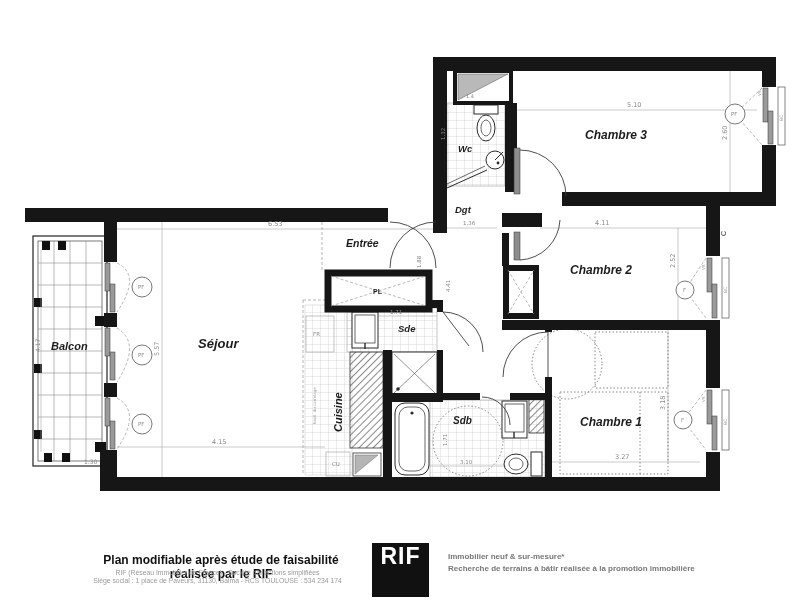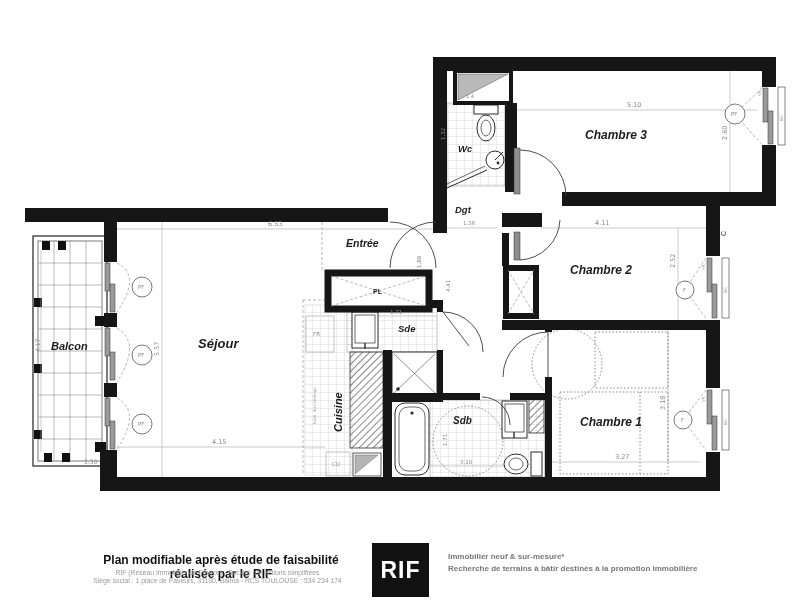--- a/index.html
+++ b/index.html
@@ -15,21 +15,21 @@
   .dashline{stroke:#9a9a9a;stroke-width:0.7;stroke-dasharray:3 2;fill:none;}
   .dotline{stroke:#6a6a6a;stroke-width:0.8;stroke-dasharray:1.5 2;fill:none;}
   .fixture{fill:#ffffff;stroke:#2a2a2a;stroke-width:1;}
   .fixture-thin{fill:none;stroke:#2a2a2a;stroke-width:0.7;}
   .wincircle{fill:#ffffff;stroke:#555;stroke-width:0.8;}
   .footer-title{position:absolute;left:86px;top:553px;width:270px;text-align:center;
     font-size:12px;font-weight:bold;color:#111;}
   .footer-small{position:absolute;left:75px;top:569px;width:285px;text-align:center;
     font-size:6.8px;color:#9a9a9a;line-height:1.25;}
   .riflogo{position:absolute;left:372px;top:543px;width:57px;height:54px;background:#111;
-    color:#fff;display:flex;align-items:center;justify-content:center;
+    color:#fff;display:flex;align-items:flex-start;justify-content:center;
     font-weight:bold;font-size:23px;letter-spacing:1px;}
   .footer-right{position:absolute;left:448px;top:551px;width:330px;
     font-size:8px;color:#777;line-height:1.5;font-weight:bold;}
 </style>
 </head>
 <body>
 
 <div class="page">
 <svg width="800" height="600" viewBox="0 0 800 600">
   <defs>
@@ -309,15 +309,15 @@
 <div class="footer-title">Plan modifiable après étude de faisabilité réalisée par le RIF</div>
 <div class="footer-small">
   <div>RIF (Réseau Immobilier de France) - Société par actions simplifiées</div>
   <div>Siège social : 1 place de Paveurs, 31130, Balma - RCS TOULOUSE : 534 234 174</div>
 </div>
 <div class="riflogo">
   <span>RIF</span>
 </div>
 <div class="footer-right">
   <div>Immobilier neuf &amp; sur-mesure*</div>
-  <div>Recherche de terrains à bâtir destinés à la promotion immobilière</div>
+  <div>Recherche de terrains à bâtir réalisée à la promotion immobilière</div>
 </div>
 </div>
 
 </body></html>

